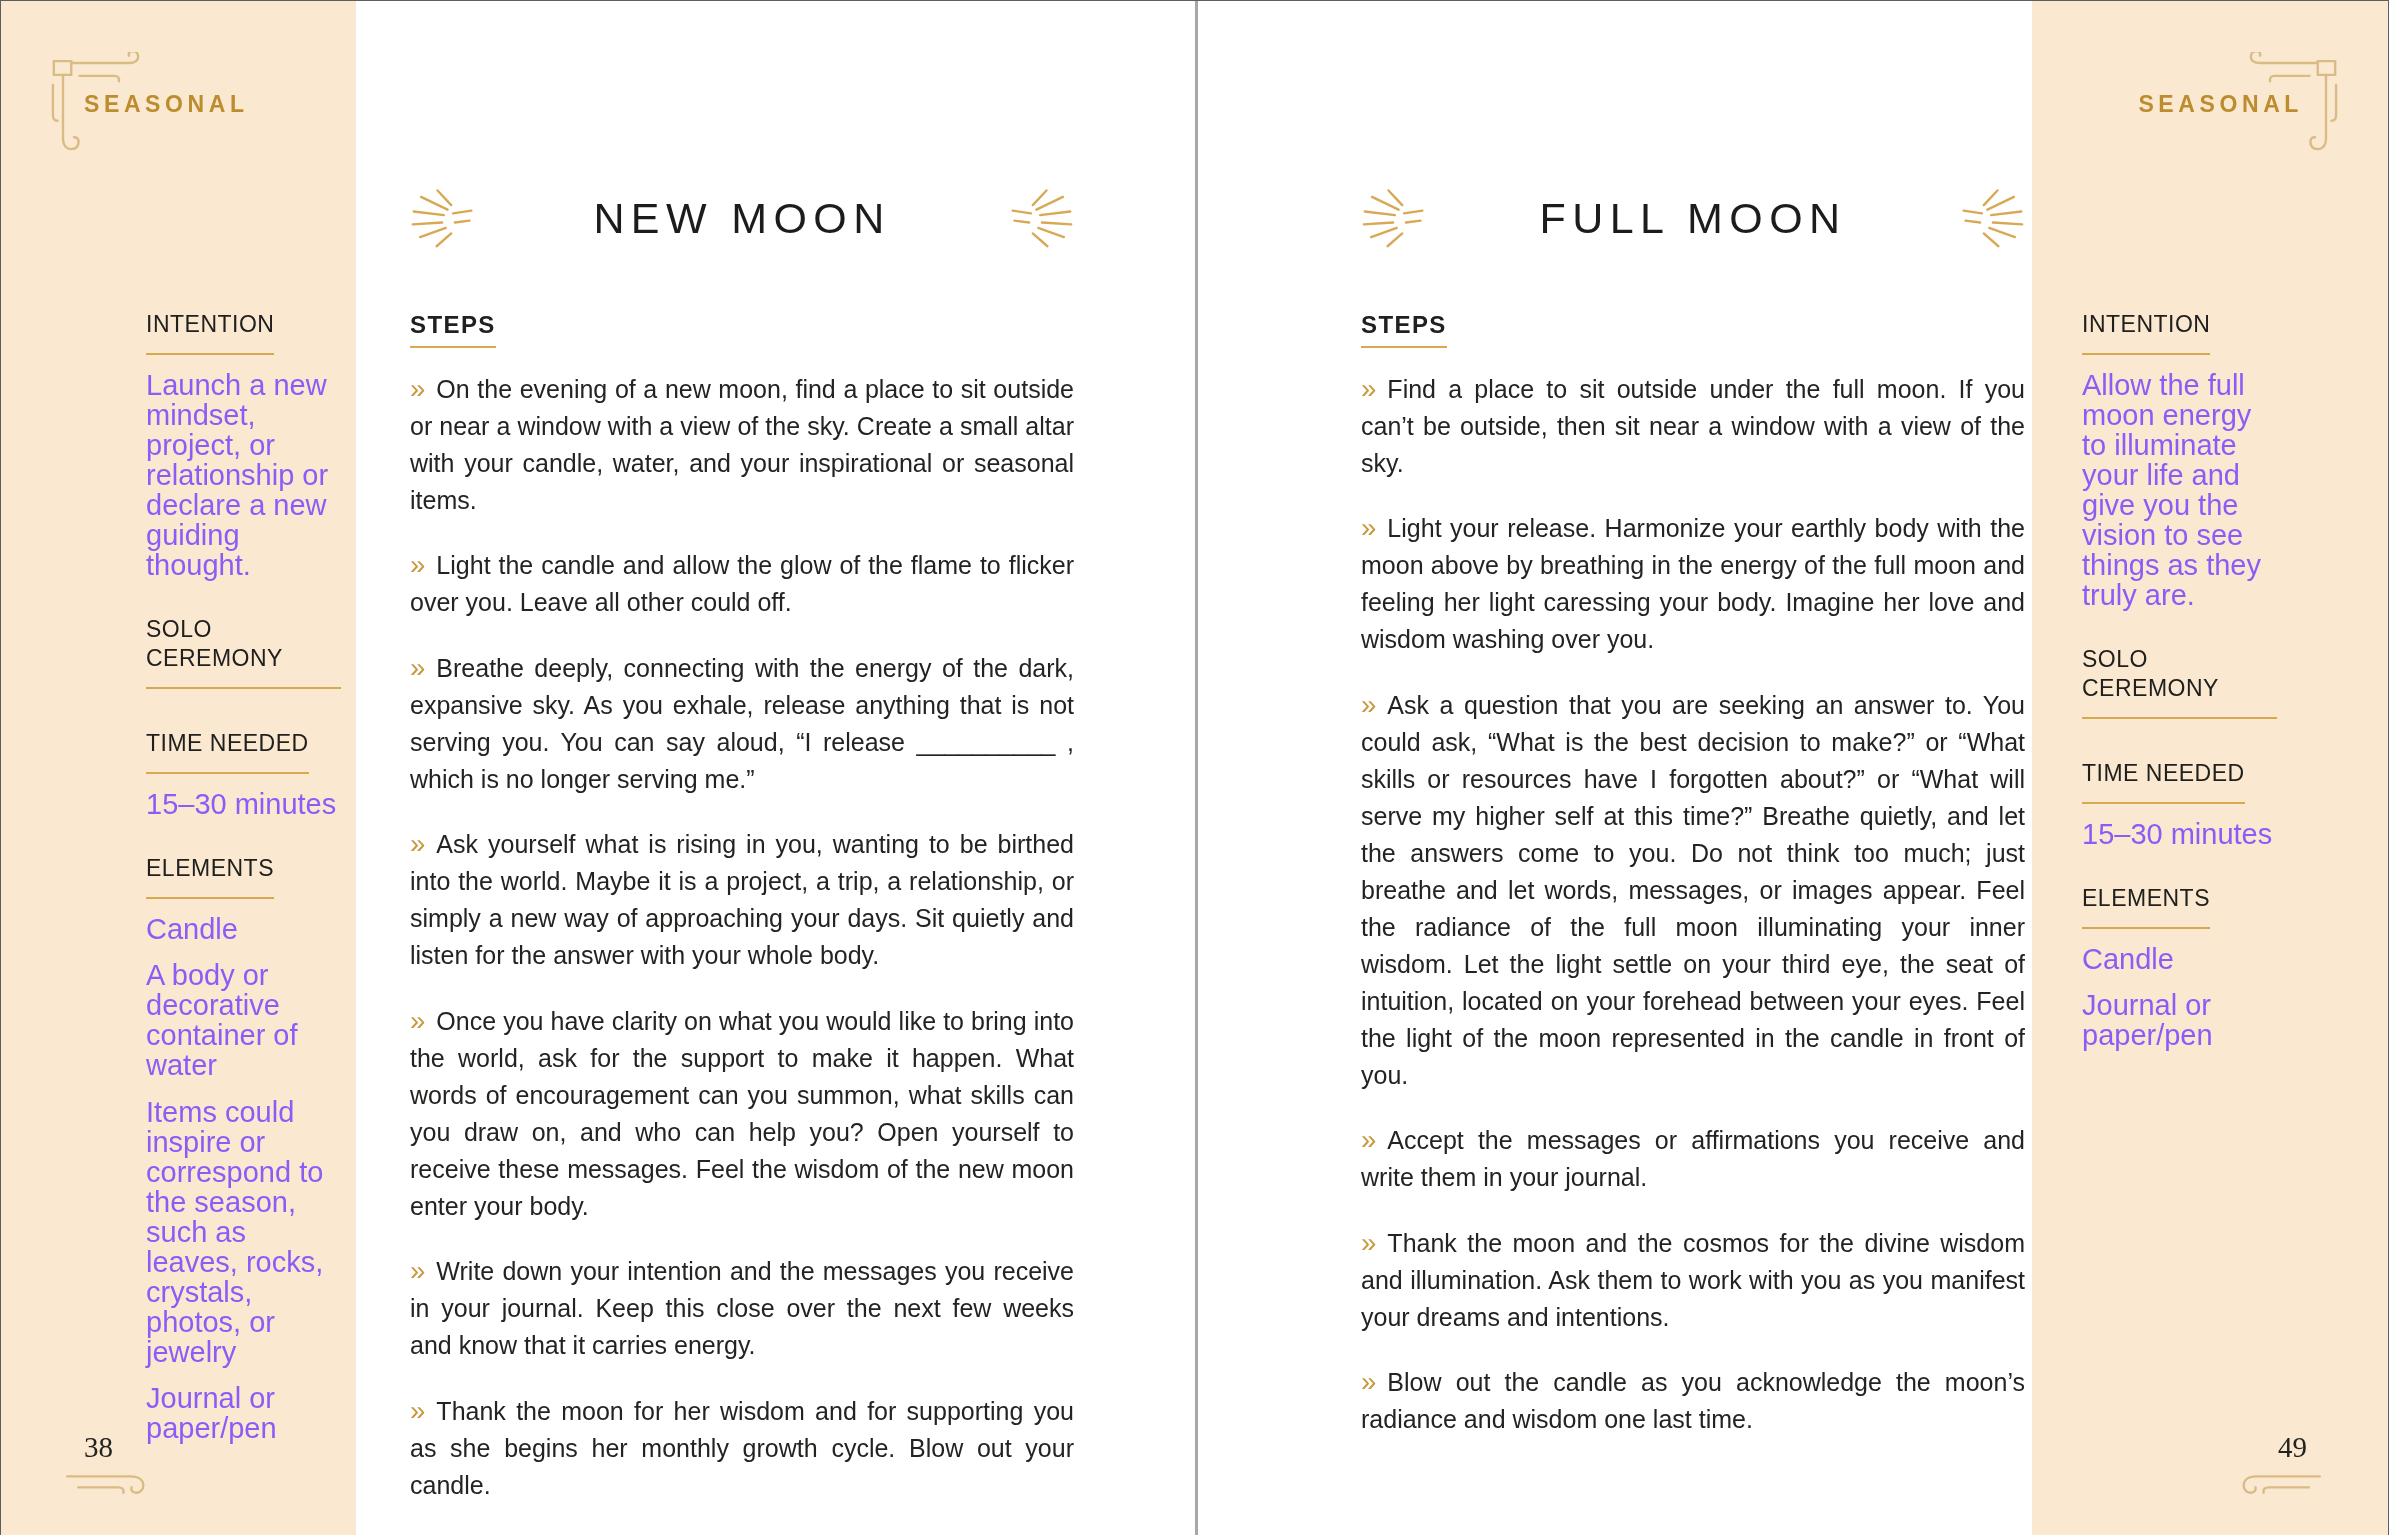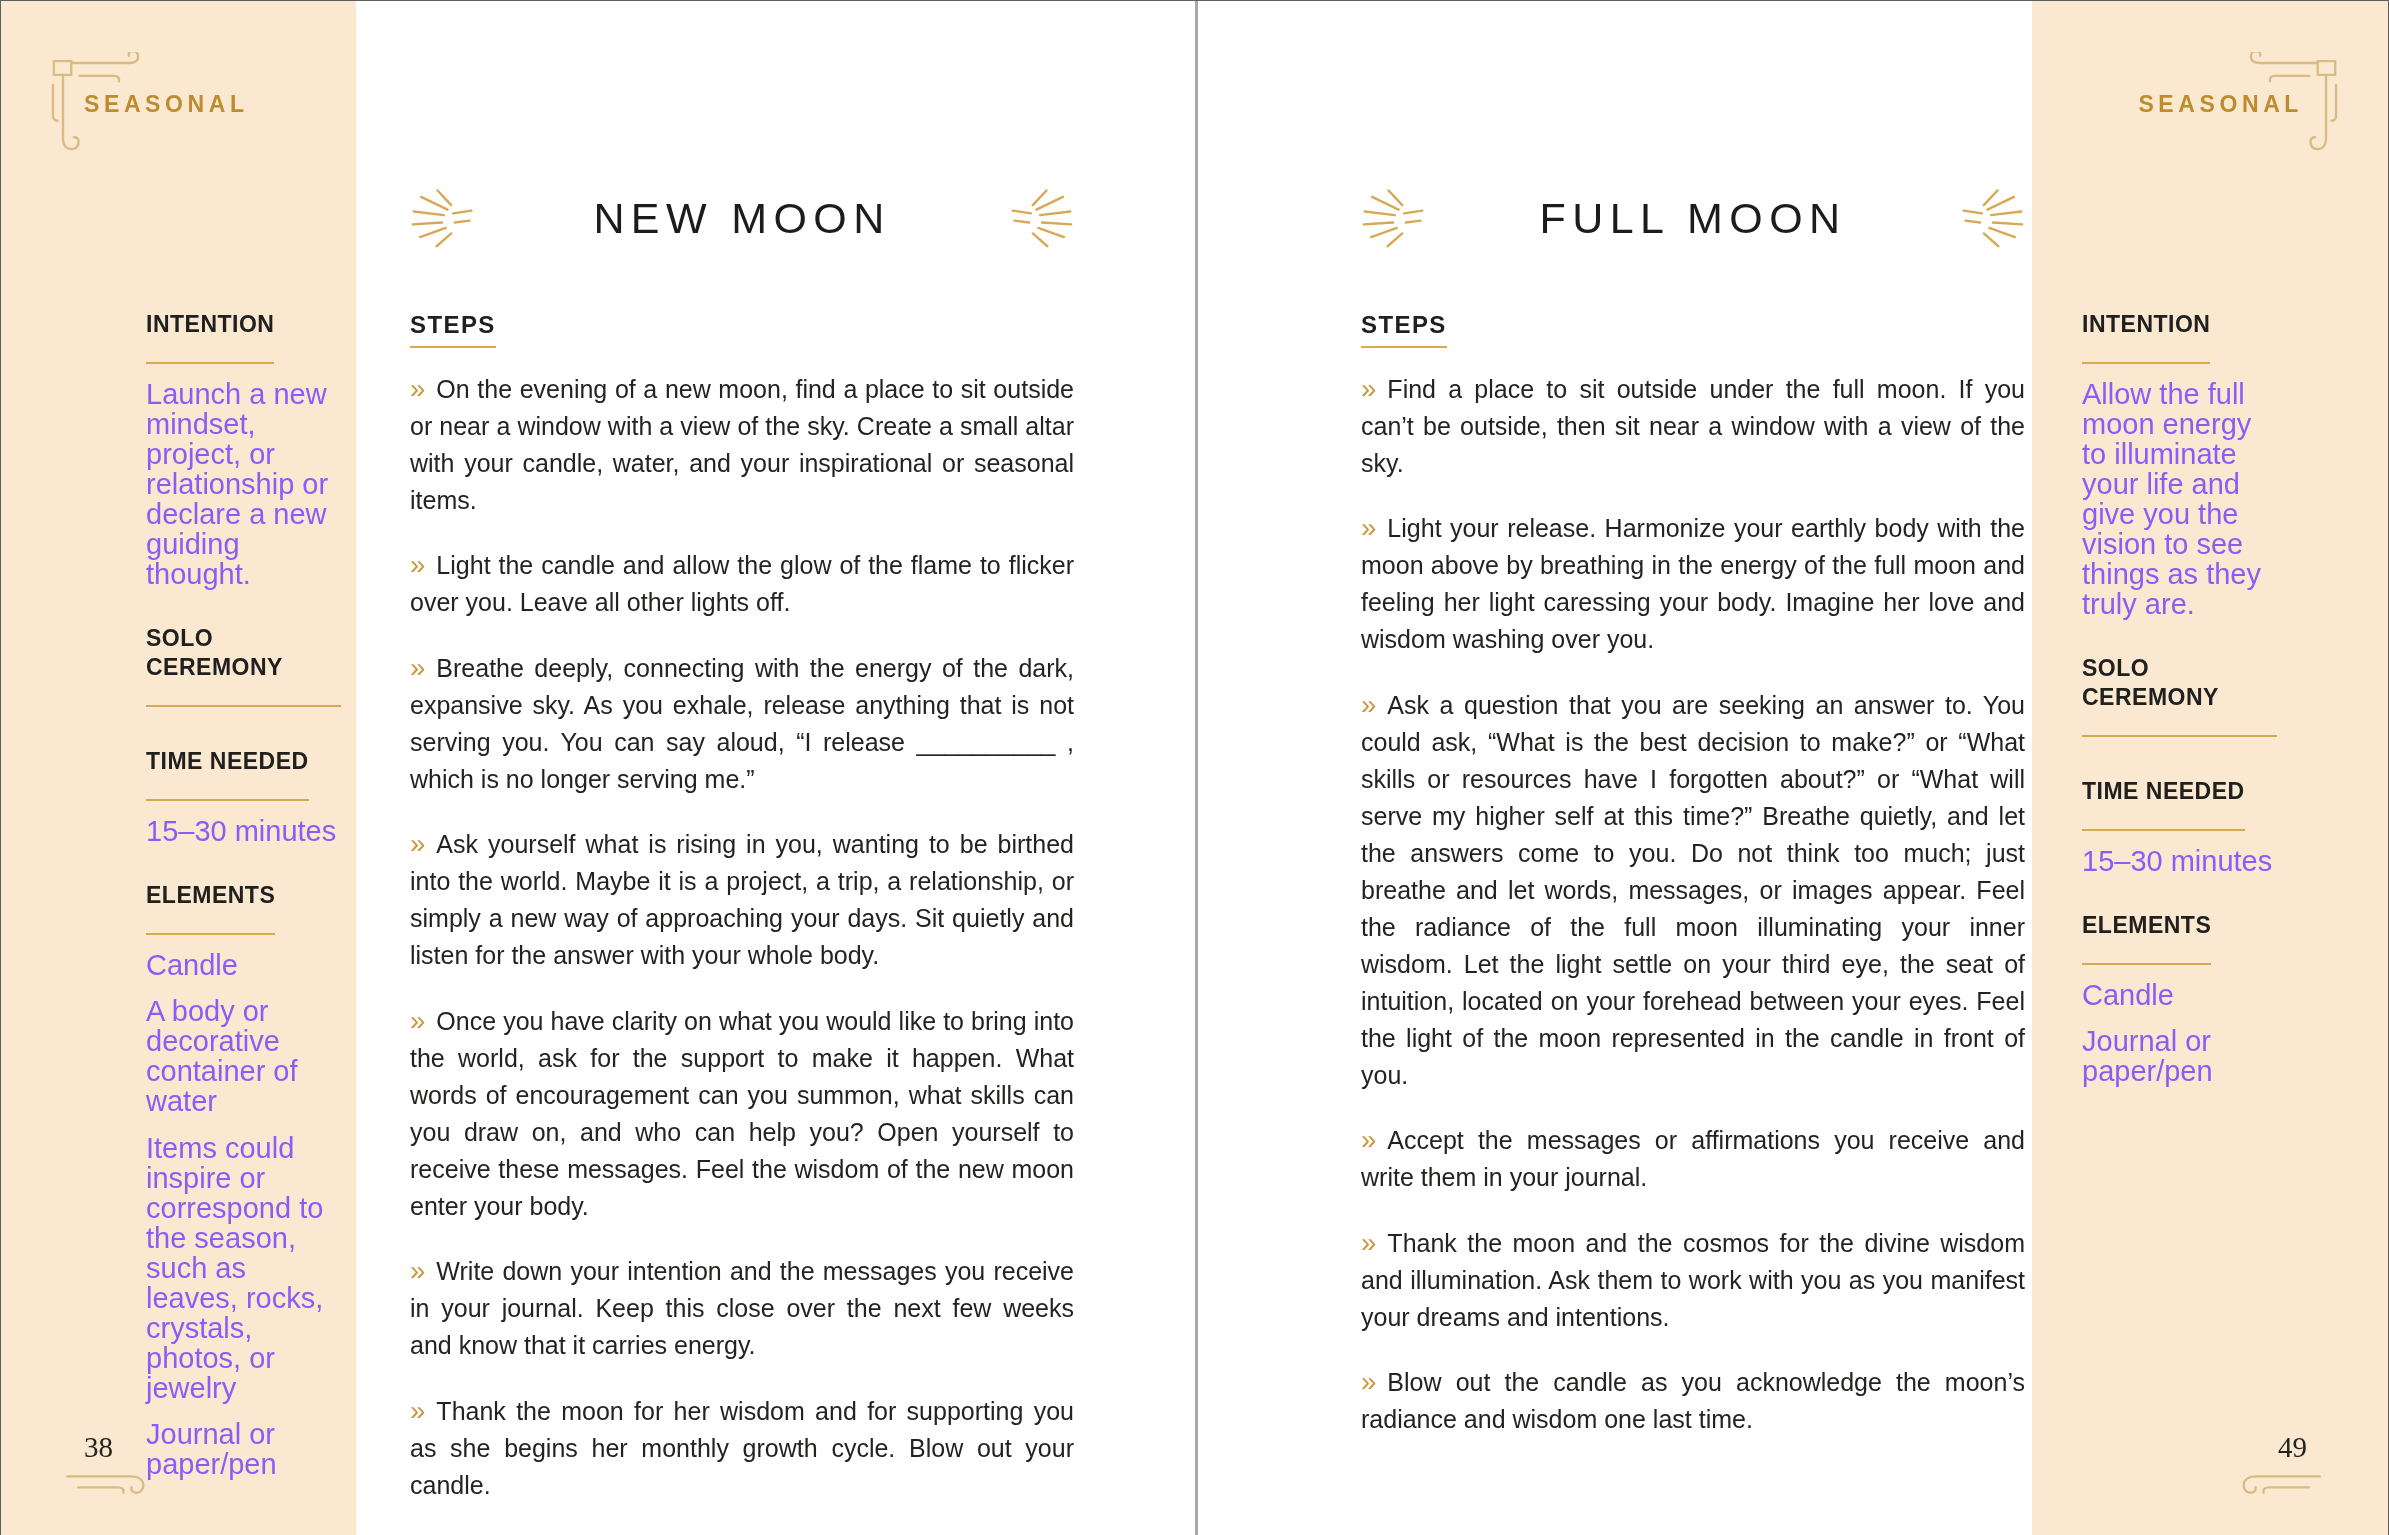--- a/index.html
+++ b/index.html
@@ -50,22 +50,22 @@
     font-size:25px; line-height:37px; text-align:justify; text-align-last:left;
     margin:0 0 27.6px 0; color:#232321;
   }
   .step:last-child { margin-bottom:0; }
   .bullet { color:#c9973c; font-size:27.6px; margin-right:11px; }
 
   .side-content { position:absolute; top:309px; width:195px; }
   .side-content.left  { left:145px; }
   .side-content.right { left:2081px; }
   .side-heading {
-    display:table; font-weight:bold; font-size:23px; letter-spacing:0.5px;
-    color:#20201e; padding-bottom:22px; border-bottom:2.8px solid #d9a952;
+    display:table; font-weight:normal; font-size:23px; letter-spacing:0.5px;
+    color:#20201e; padding-bottom:13px; border-bottom:2.8px solid #d9a952;
     margin:0 0 14.7px 0; line-height:1.3;
   }
   .side-text { font-size:29px; line-height:30px; margin:0 0 16.5px 0; color:#8b5cf6; }
   .side-gap-lg { margin-bottom:35px; }
   .side-gap-md { margin-bottom:40px; }
 
   .pagenum {
     position:absolute; top:1430px; font-family:"Liberation Serif", serif;
     font-size:29px; color:#232321;
   }
@@ -164,21 +164,21 @@
         <line x1="3" y1="43" x2="35" y2="41"></line>
         <line x1="11" y1="57" x2="39" y2="47"></line>
         <line x1="29" y1="67" x2="45" y2="53"></line>
       </svg>
     </span>
   </div>
 
   <div class="steps-col left">
     <h3 class="sec-heading">STEPS</h3>
     <p class="step"><span class="bullet">»</span><span>On the evening of a new moon, find a place to sit outside or near a window with a view of the sky. Create a small altar with your candle, water, and your inspirational or seasonal items.</span></p>
-    <p class="step"><span class="bullet">»</span><span>Light the candle and allow the glow of the flame to flicker over you. Leave all other lights off.</span></p>
+    <p class="step"><span class="bullet">»</span><span>Light the candle and allow the glow of the flame to flicker over you. Leave all other could off.</span></p>
     <p class="step"><span class="bullet">»</span><span>Breathe deeply, connecting with the energy of the dark, expansive sky. As you exhale, release anything that is not serving you. You can say aloud, “I release __________ , which is no longer serving me.”</span></p>
     <p class="step"><span class="bullet">»</span><span>Ask yourself what is rising in you, wanting to be birthed into the world. Maybe it is a project, a trip, a relationship, or simply a new way of approaching your days. Sit quietly and listen for the answer with your whole body.</span></p>
     <p class="step"><span class="bullet">»</span><span>Once you have clarity on what you would like to bring into the world, ask for the support to make it happen. What words of encouragement can you summon, what skills can you draw on, and who can help you? Open yourself to receive these messages. Feel the wisdom of the new moon enter your body.</span></p>
     <p class="step"><span class="bullet">»</span><span>Write down your intention and the messages you receive in your journal. Keep this close over the next few weeks and know that it carries energy.</span></p>
     <p class="step"><span class="bullet">»</span><span>Thank the moon for her wisdom and for supporting you as she begins her monthly growth cycle. Blow out your candle.</span></p>
   </div>
 
   <div class="steps-col right">
     <h3 class="sec-heading">STEPS</h3>
     <p class="step"><span class="bullet">»</span><span>Find a place to sit outside under the full moon. If you can’t be outside, then sit near a window with a view of the sky.</span></p>

